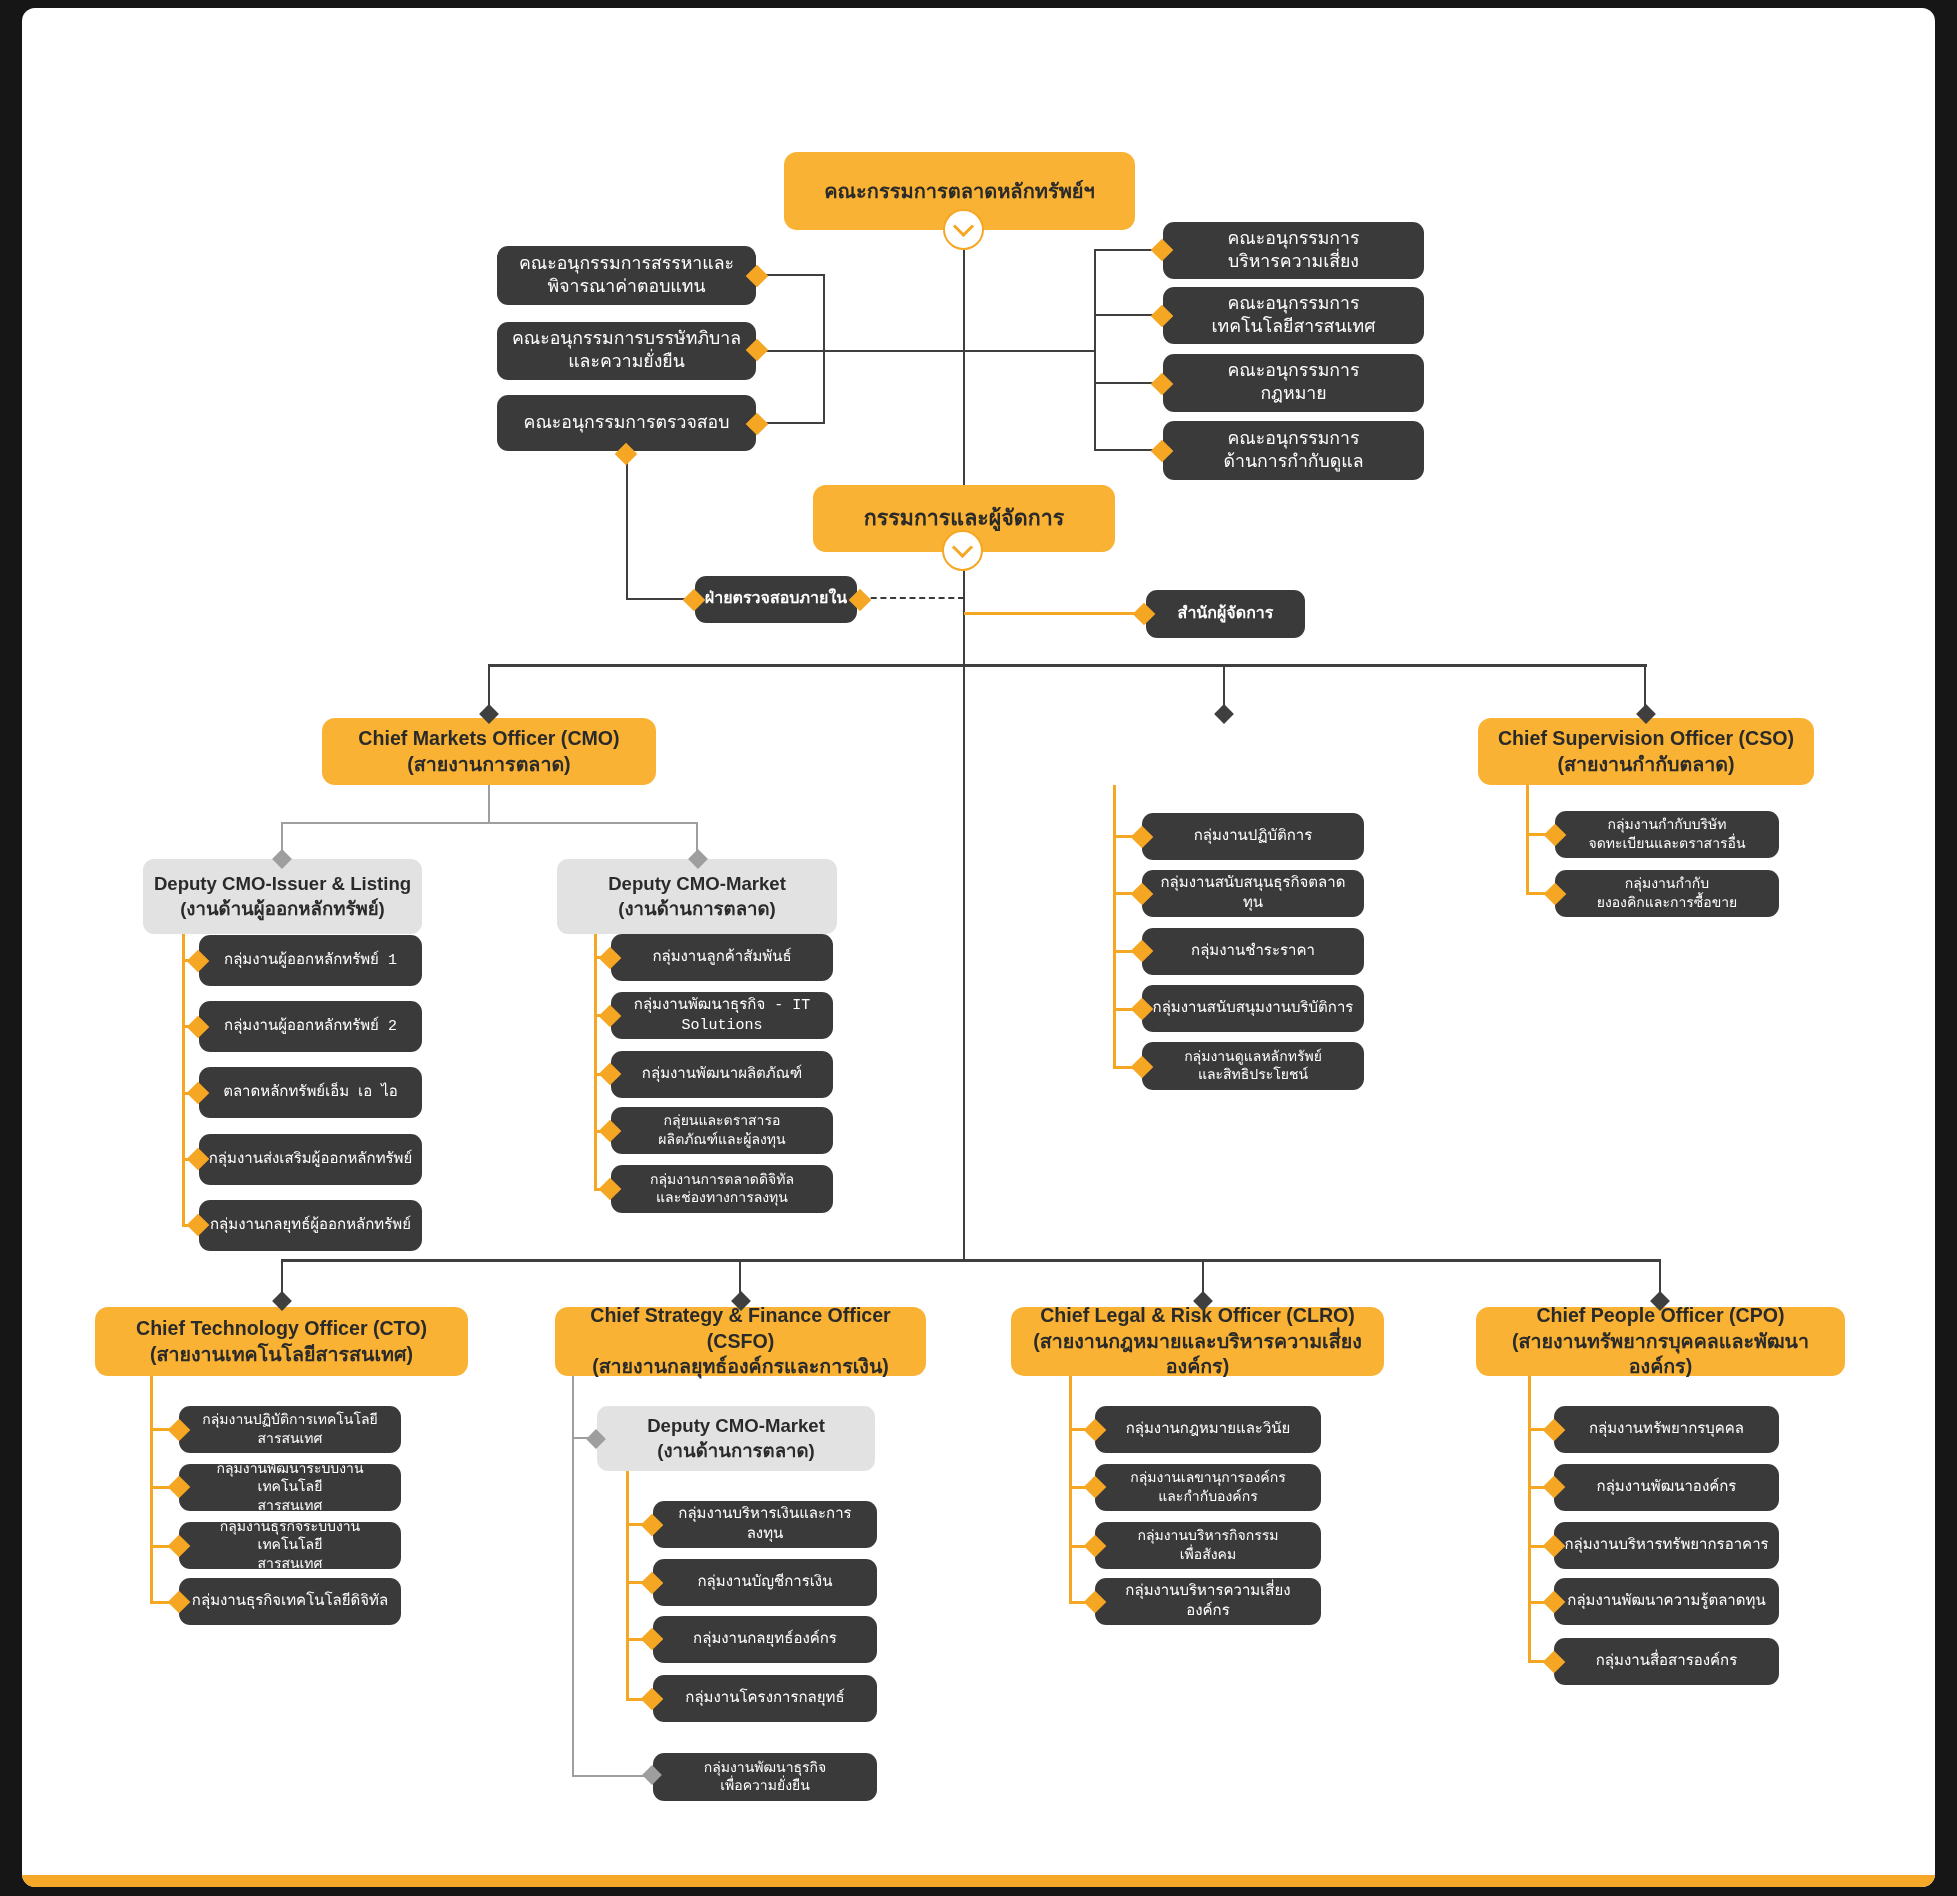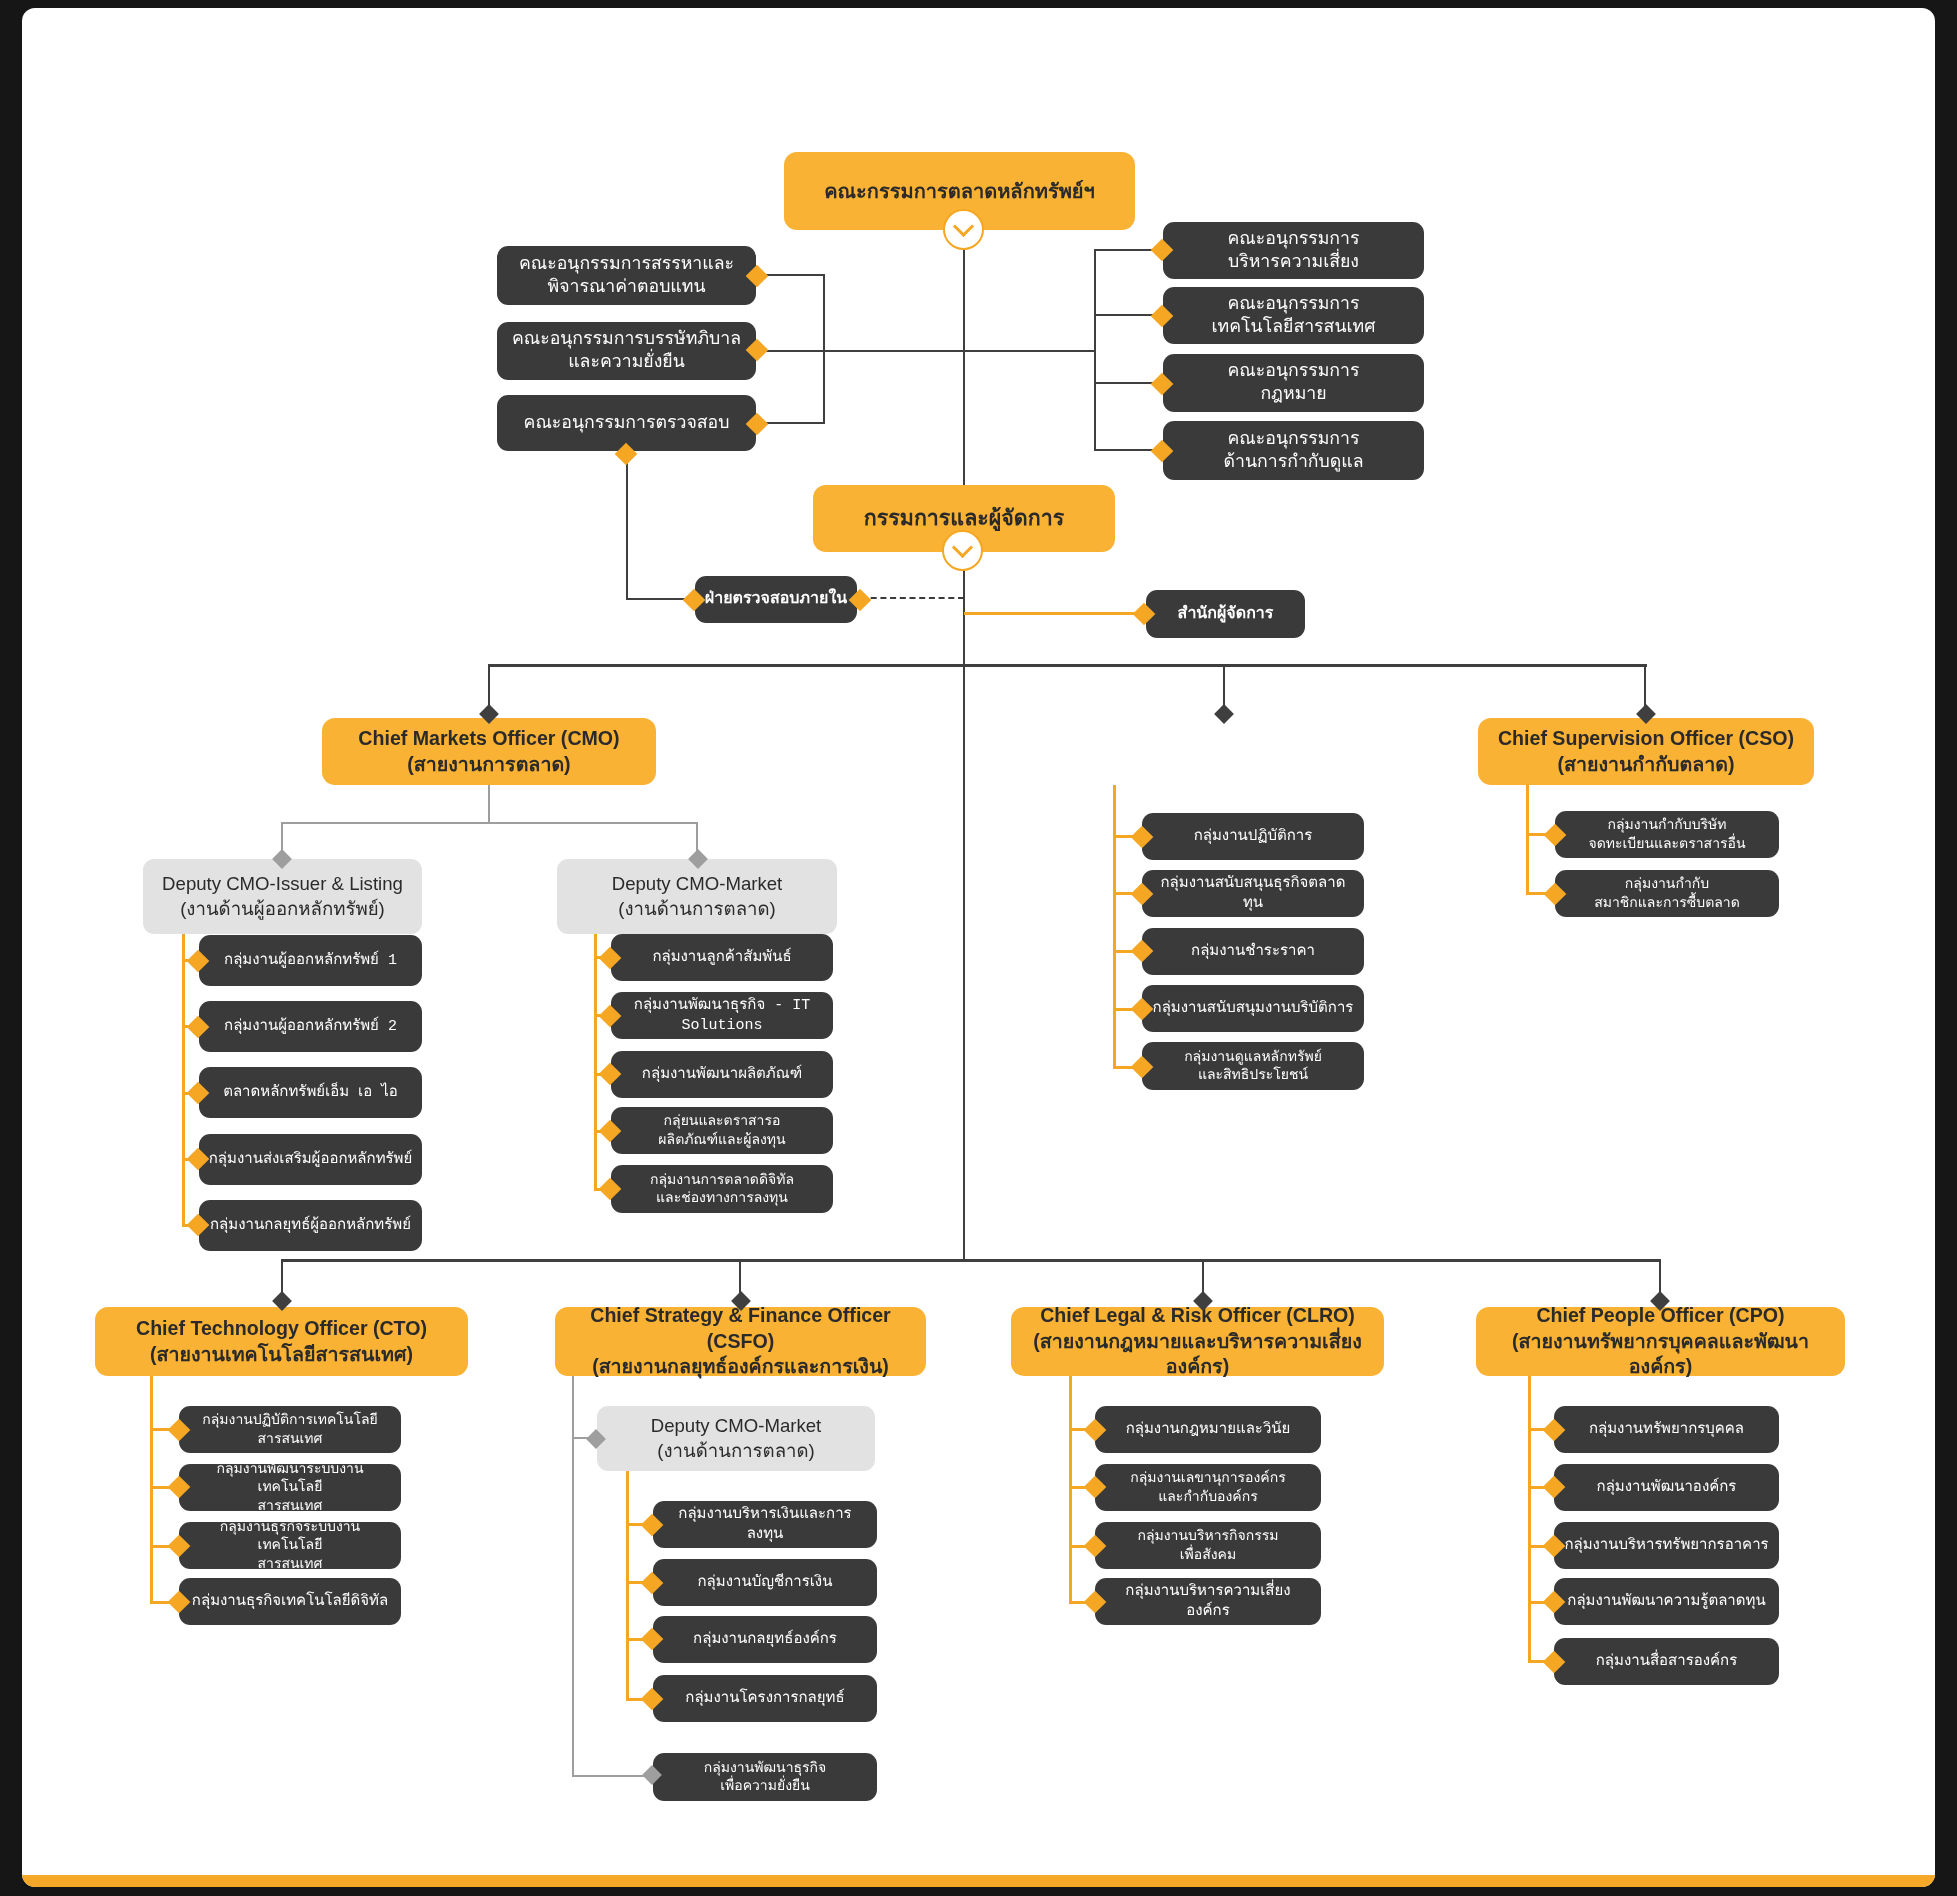--- a/index.html
+++ b/index.html
@@ -11,21 +11,21 @@
   .ttl{position:absolute;left:30px;top:0;height:84px;line-height:84px;font-size:35px;
        font-weight:700;color:#262626;}
   .ftr{position:absolute;left:0;bottom:0;width:100%;height:11.2px;background:#F5A728;}
   .chart{position:absolute;left:-22.4px;top:-7.5px;width:1958px;height:1896px;}
 
   
   .n{position:absolute;display:flex;align-items:center;justify-content:center;text-align:center;
      white-space:pre-line;border-radius:11.2px;z-index:2;box-sizing:border-box;padding:3.7px 9.3px;line-height:1.3;}
   .o{background:#F9B233;color:#2a2a2a;font-weight:700;border-radius:13px;}
   .d{background:#3A3A3A;color:#ffffff;font-family:Liberation Mono, monospace;}
-  .g{background:#E2E2E2;color:#2a2a2a;font-weight:400;}
+  .g{background:#E2E2E2;color:#2a2a2a;font-weight:700;}
   .b{font-weight:700;}
   .s26{font-size:20px}.s23{font-size:21.4px}.s21{font-size:19.6px}.s20{font-size:18.6px}
   .s19{font-size:17.7px}.s17{font-size:16px}.s16{font-size:15px}.s15{font-size:14px}
 
   
   .vl,.hl,.dsh{position:absolute;z-index:1;}
   .vl{width:1.9px;background:#3F3F3F;}
   .hl{height:1.9px;background:#3F3F3F;}
   .vl.w3{width:2.8px}.hl.w3{height:2.8px}
   .or{background:#F5A623 !important;}
@@ -239,21 +239,21 @@
     <div class="n d s16" style="left:1142px;top:813px;width:222px;height:47px">กลุ่มงานปฏิบัติการ</div>
     <div class="n d s16" style="left:1142px;top:870px;width:222px;height:47px">กลุ่มงานสนับสนุนธุรกิจตลาดทุน</div>
     <div class="n d s16" style="left:1142px;top:928px;width:222px;height:47px">กลุ่มงานชำระราคา</div>
     <div class="n d s16" style="left:1142px;top:985px;width:222px;height:47px">กลุ่มงานสนับสนุมงานบริบัติการ</div>
     <div class="n d s15" style="left:1142px;top:1042px;width:222px;height:48px">กลุ่มงานดูแลหลักทรัพย์
 และสิทธิประโยชน์</div>
 
     <div class="n d s15" style="left:1555px;top:811px;width:224px;height:47px">กลุ่มงานกำกับบริษัท
 จดทะเบียนและตราสารอื่น</div>
     <div class="n d s15" style="left:1555px;top:870px;width:224px;height:47px">กลุ่มงานกำกับ
-สมาชิกและการซื้บตลาด</div>
+ยงองคิกและการซื้อขาย</div>
 
     <div class="n o s21" style="left:95px;top:1307px;width:373px;height:69px">Chief Technology Officer (CTO)
 (สายงานเทคโนโลยีสารสนเทศ)</div>
     <div class="n o s21" style="left:555px;top:1307px;width:371px;height:69px">Chief Strategy &amp; Finance Officer (CSFO)
 (สายงานกลยุทธ์องค์กรและการเงิน)</div>
     <div class="n o s21" style="left:1011px;top:1307px;width:373px;height:69px">Chief Legal &amp; Risk Officer (CLRO)
 (สายงานกฎหมายและบริหารความเสี่ยงองค์กร)</div>
     <div class="n o s21" style="left:1476px;top:1307px;width:369px;height:69px">Chief People Officer (CPO)
 (สายงานทรัพยากรบุคคลและพัฒนาองค์กร)</div>
 

